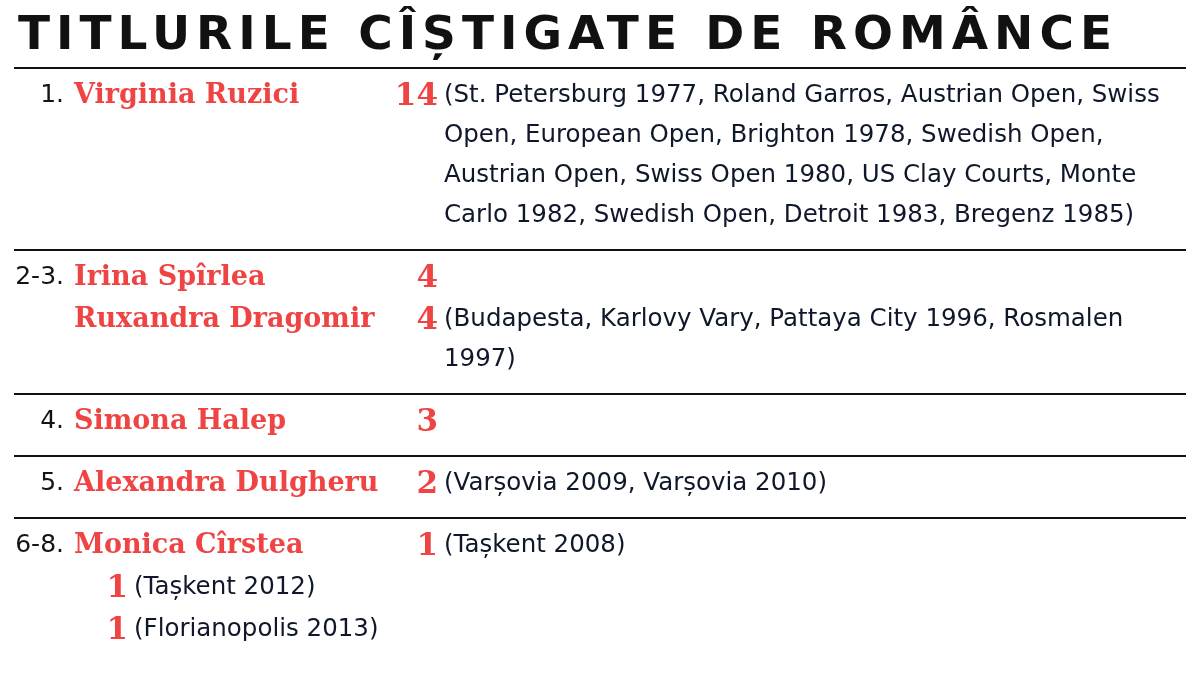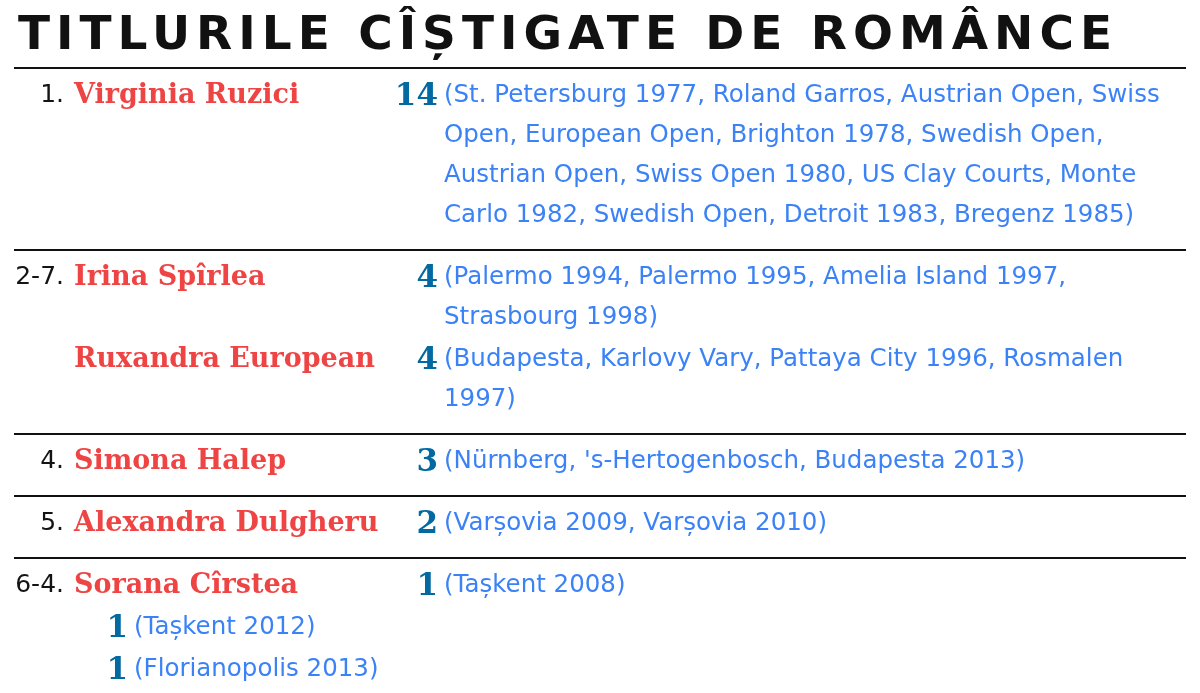--- a/index.html
+++ b/index.html
@@ -79,31 +79,31 @@
     text-align: right;
     padding-right: 8px;
   }
   .count {
     width: 62px;
     flex: 0 0 62px;
     text-align: right;
     font-family: "DejaVu Serif", serif;
     font-weight: 700;
     font-size: 31px;
-    color: #0369a1;
+    color: #ef4444;
     line-height: 40px;
     padding-right: 4px;
     box-sizing: border-box;
   }
   .titles {
     flex: 1 1 auto;
     font-family: "DejaVu Sans", sans-serif;
     font-size: 24.5px;
     line-height: 40px;
-    color: #3b82f6;
+    color: #0f172a;
     padding-left: 2px;
     word-spacing: 0px;
   }
 </style>
 </head>
 <body>
 
 <div class="sheet">
 
   <div class="title">TITLURILE CÎȘTIGATE DE ROMÂNCE</div>
@@ -115,55 +115,53 @@
         <div class="row">
           <div class="rank">1.</div>
           <div class="player">Virginia Ruzici</div>
           <div class="count">14</div>
           <div class="titles">(St. Petersburg 1977, Roland Garros, Austrian Open, Swiss Open, European Open, Brighton 1978, Swedish Open, Austrian Open, Swiss Open 1980, US Clay Courts, Monte Carlo 1982, Swedish Open, Detroit 1983, Bregenz 1985)</div>
         </div>
       </div>
       <div class="rule thin"></div>
       <div class="group">
         <div class="row">
-          <div class="rank">2-7.</div>
+          <div class="rank">2-3.</div>
           <div class="player">Irina Spîrlea</div>
           <div class="count">4</div>
-          <div class="titles">(Palermo 1994, Palermo 1995, Amelia Island 1997, Strasbourg 1998)</div>
         </div>
         <div class="row">
           <div class="rank"></div>
-          <div class="player indent">Ruxandra European</div>
+          <div class="player indent">Ruxandra Dragomir</div>
           <div class="count">4</div>
           <div class="titles">(Budapesta, Karlovy Vary, Pattaya City 1996, Rosmalen 1997)</div>
         </div>
       </div>
       <div class="rule thin"></div>
       <div class="group">
         <div class="row">
           <div class="rank">4.</div>
           <div class="player">Simona Halep</div>
           <div class="count">3</div>
-          <div class="titles">(Nürnberg, 's-Hertogenbosch, Budapesta 2013)</div>
         </div>
       </div>
       <div class="rule thin"></div>
       <div class="group">
         <div class="row">
           <div class="rank">5.</div>
           <div class="player">Alexandra Dulgheru</div>
           <div class="count">2</div>
           <div class="titles">(Varșovia 2009, Varșovia 2010)</div>
         </div>
       </div>
       <div class="rule thin"></div>
       <div class="group">
         <div class="row">
-          <div class="rank">6-4.</div>
-          <div class="player">Sorana Cîrstea</div>
+          <div class="rank">6-8.</div>
+          <div class="player">Monica Cîrstea</div>
           <div class="count">1</div>
           <div class="titles">(Tașkent 2008)</div>
         </div>
         <div class="row">
           <div class="rank"></div>
           <div class="count">1</div>
           <div class="titles">(Tașkent 2012)</div>
         </div>
         <div class="row">
           <div class="rank"></div>

